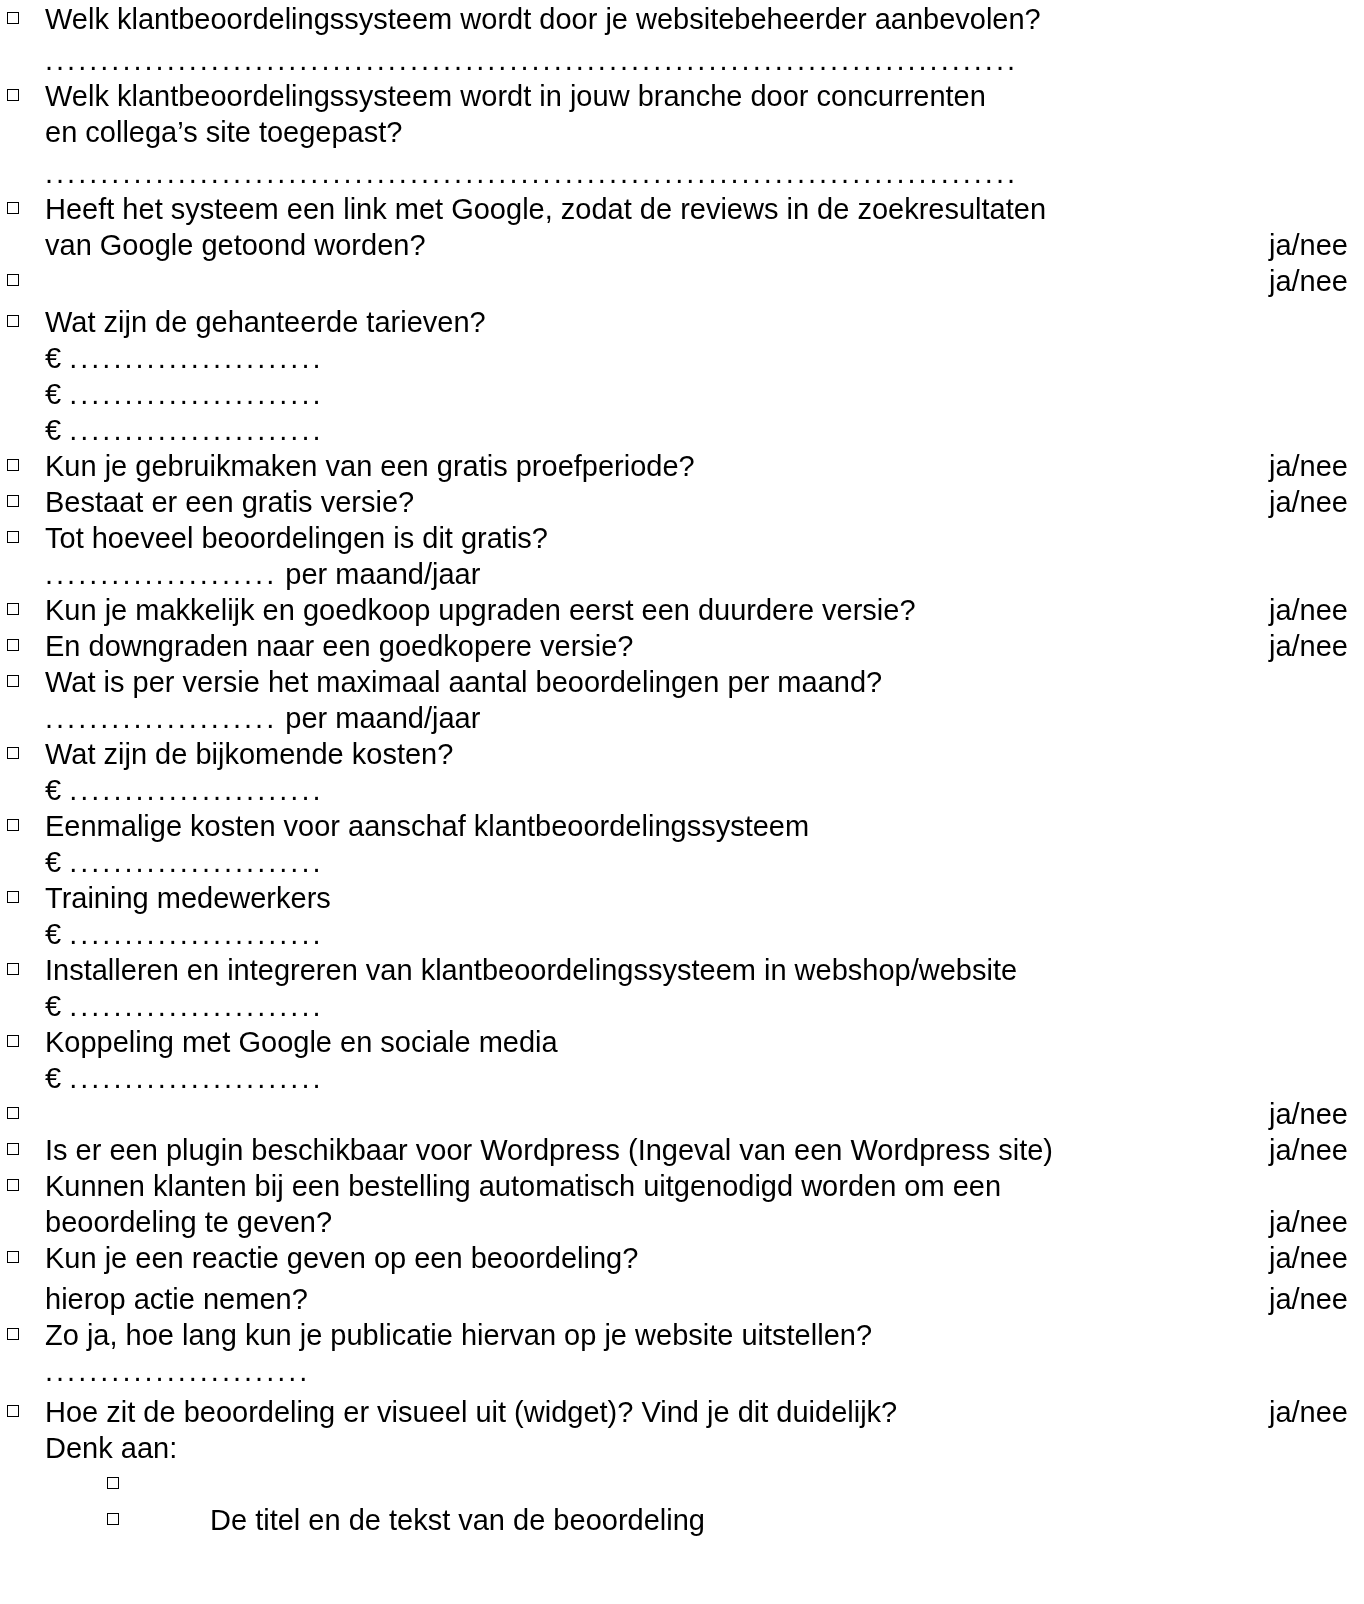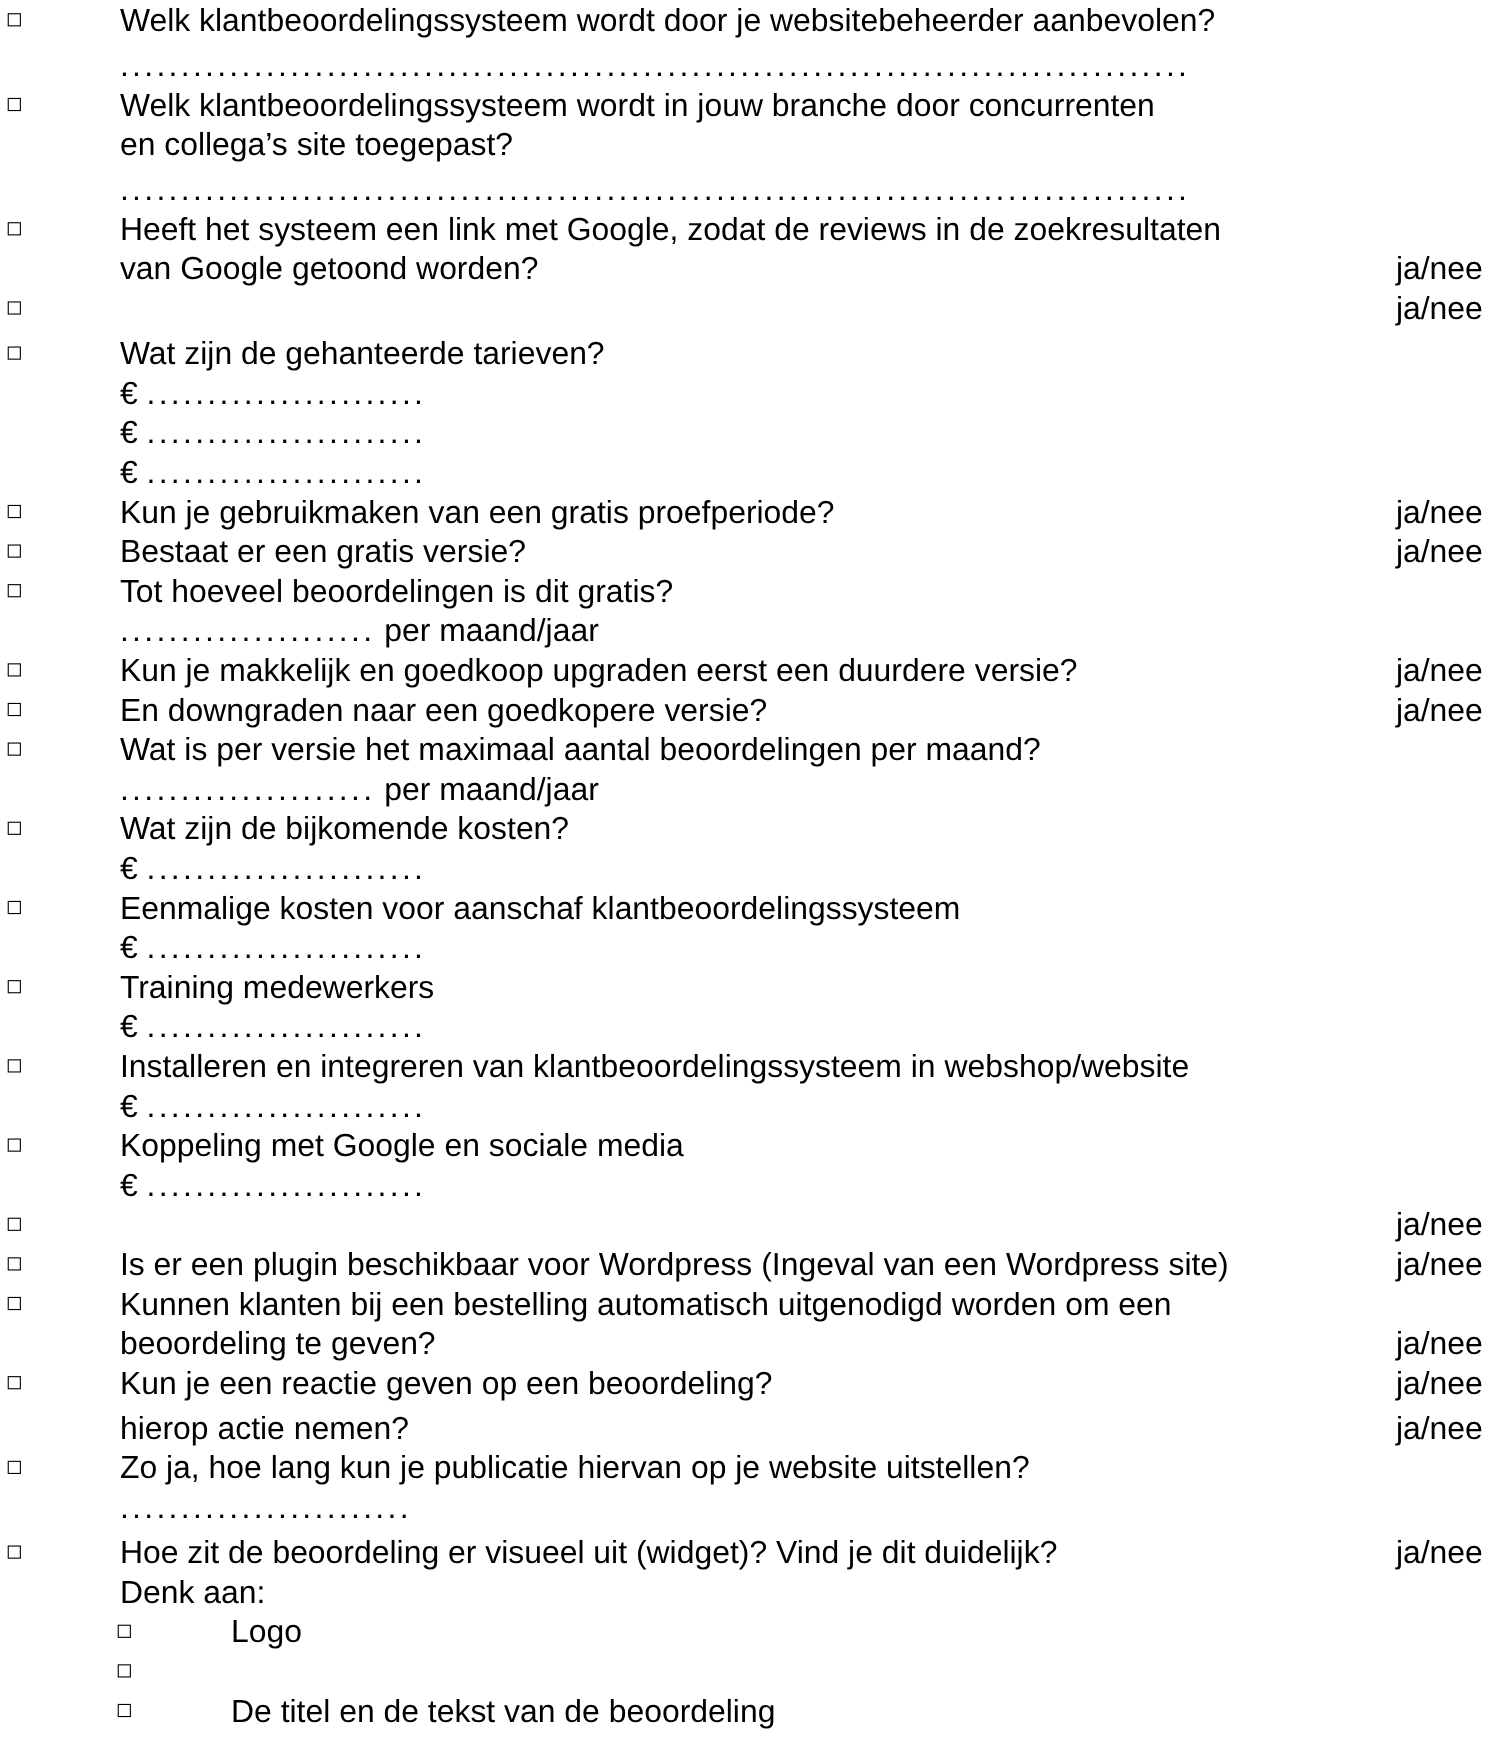--- a/index.html
+++ b/index.html
@@ -6,21 +6,21 @@
   body{
     width:1364px;
     font-family:"Liberation Sans", sans-serif;
     font-size:29px;
     line-height:36px;
     overflow-x:hidden;
   }
   #doc{padding:1px 0 4px 0;}
   .row{
     position:relative;
-    padding-left:109px;
+    padding-left:45px;
     padding-right:95px;
     min-height:36px;
     white-space:nowrap;
   }
   
   #doc .row:nth-child(2),
   #doc .row:nth-child(5),
   #doc .row:nth-child(9),
   #doc .row:nth-child(36),
   #doc .row:nth-child(39){margin-top:5px;}
@@ -76,16 +76,15 @@
     <div class="row"><span class="cb"></span><span class="yn">ja/nee</span></div>
     <div class="row"><span class="cb"></span><span class="text">Is er een plugin beschikbaar voor Wordpress (Ingeval van een Wordpress site)</span><span class="yn">ja/nee</span></div>
     <div class="row"><span class="cb"></span><span class="text">Kunnen klanten bij een bestelling automatisch uitgenodigd worden om een</span></div>
     <div class="row"><span class="text">beoordeling te geven?</span><span class="yn">ja/nee</span></div>
     <div class="row"><span class="cb"></span><span class="text">Kun je een reactie geven op een beoordeling?</span><span class="yn">ja/nee</span></div>
     <div class="row"><span class="text">hierop actie nemen?</span><span class="yn">ja/nee</span></div>
     <div class="row"><span class="cb"></span><span class="text">Zo ja, hoe lang kun je publicatie hiervan op je website uitstellen?</span></div>
     <div class="row"><span class="dots">........................</span></div>
     <div class="row"><span class="cb"></span><span class="text">Hoe zit de beoordeling er visueel uit (widget)? Vind je dit duidelijk?</span><span class="yn">ja/nee</span></div>
     <div class="row"><span class="text">Denk aan:</span></div>
-    <div class="row sub"><span class="cb"></span><span class="text">Logo</span></div>
     <div class="row sub"><span class="cb"></span></div>
     <div class="row sub"><span class="cb"></span><span class="text">De titel en de tekst van de beoordeling</span></div>
   </div>
 
 </body></html>

